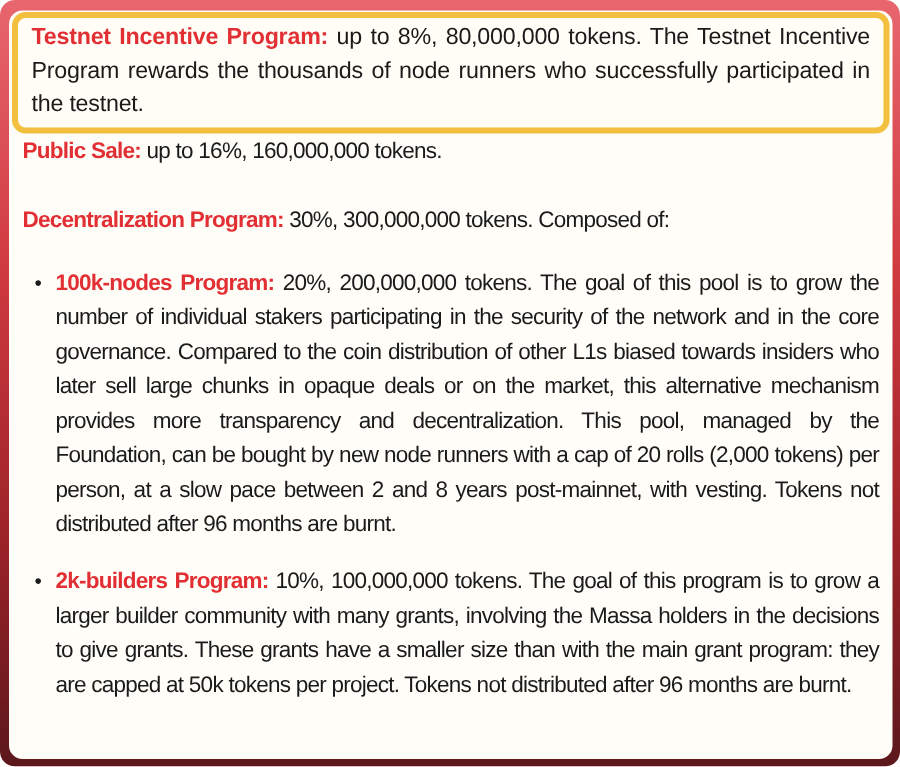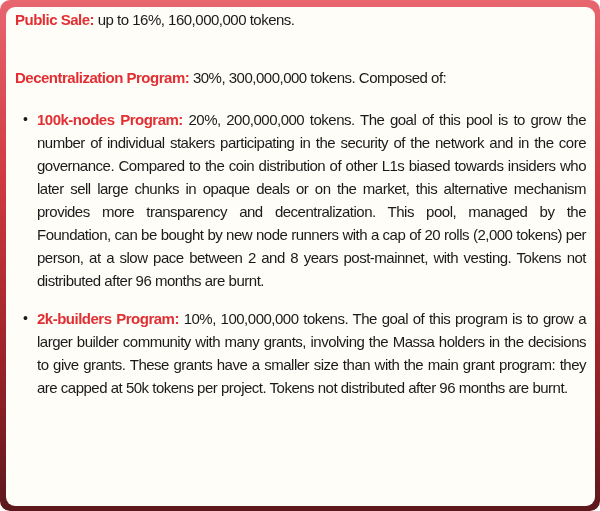--- a/index.html
+++ b/index.html
@@ -37,21 +37,21 @@
     background: #fffdf6;
     font-size: 15.5px;
     letter-spacing: -0.15px;
     line-height: 22.5px;
   }
   .lbl {
     font-weight: 700;
     color: #e22f33;
   }
   .para-public-sale { }
-  .para-decentralization { margin-top: 35px; }
+  .para-decentralization { margin-top: 23px; }
   ul.bullets {
     list-style: none;
     margin-top: 19px;
   }
   li.bullet {
     position: relative;
     padding-left: 22px;
   }
   li.bullet + li.bullet { margin-top: 15px; }
   .dot {
@@ -61,20 +61,23 @@
     font-size: 14px;
     color: #1a1a1a;
   }
 </style>
 </head>
 <body>
 
 <div class="frame">
   <div class="content">
 
+    <div class="highlight-box">
+      <p><strong class="lbl">Testnet Incentive Program:</strong> <span>up to 8%, 80,000,000 tokens. The Testnet Incentive Program rewards the thousands of node runners who successfully participated in the testnet.</span></p>
+    </div>
 
     <p class="para-public-sale"><strong class="lbl">Public Sale:</strong> <span>up to 16%, 160,000,000 tokens.</span></p>
 
     <p class="para-decentralization"><strong class="lbl">Decentralization Program:</strong> <span>30%, 300,000,000 tokens. Composed of:</span></p>
 
     <ul class="bullets">
       <li class="bullet">
         <span class="dot">•</span><strong class="lbl">100k-nodes Program:</strong> <span>20%, 200,000,000 tokens. The goal of this pool is to grow the number of individual stakers participating in the security of the network and in the core governance. Compared to the coin distribution of other L1s biased towards insiders who later sell large chunks in opaque deals or on the market, this alternative mechanism provides more transparency and decentralization. This pool, managed by the Foundation, can be bought by new node runners with a cap of 20 rolls (2,000 tokens) per person, at a slow pace between 2 and 8 years post-mainnet, with vesting. Tokens not distributed after 96 months are burnt.</span>
       </li>
       <li class="bullet">

